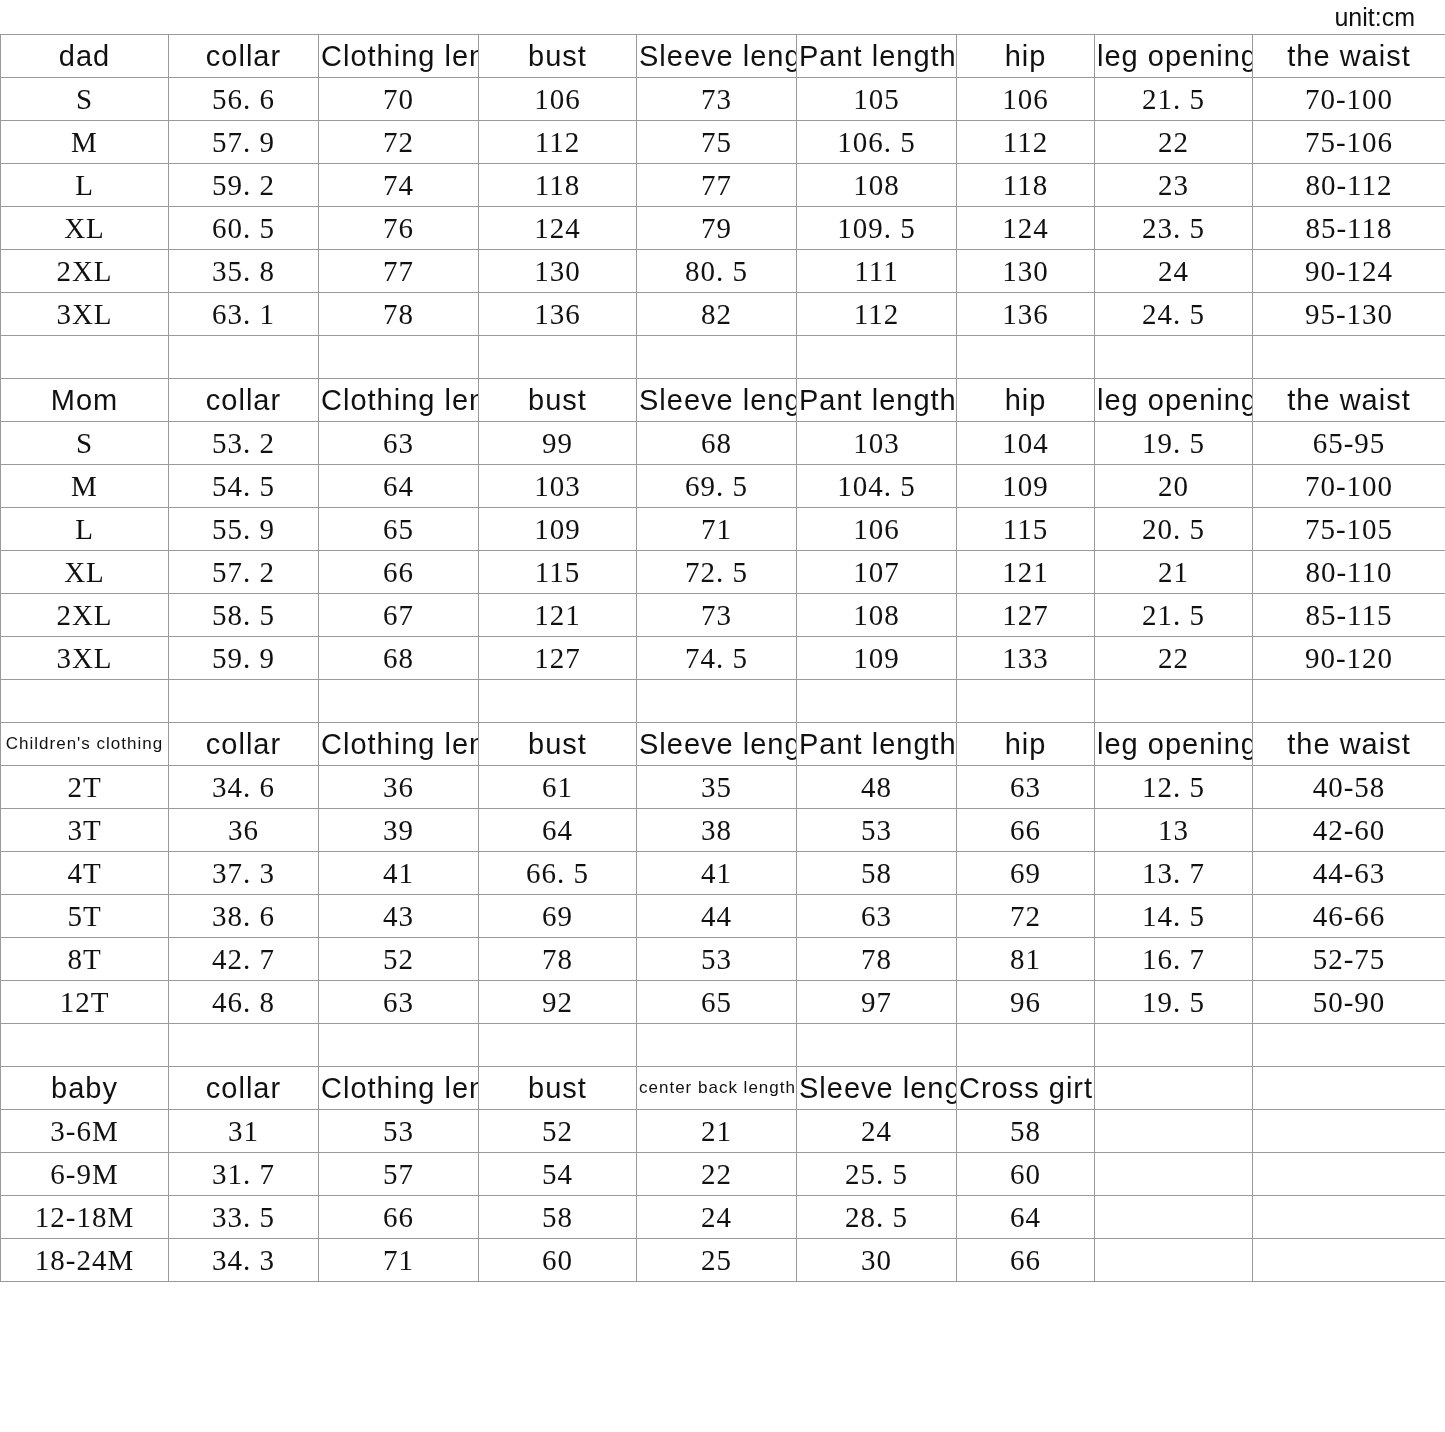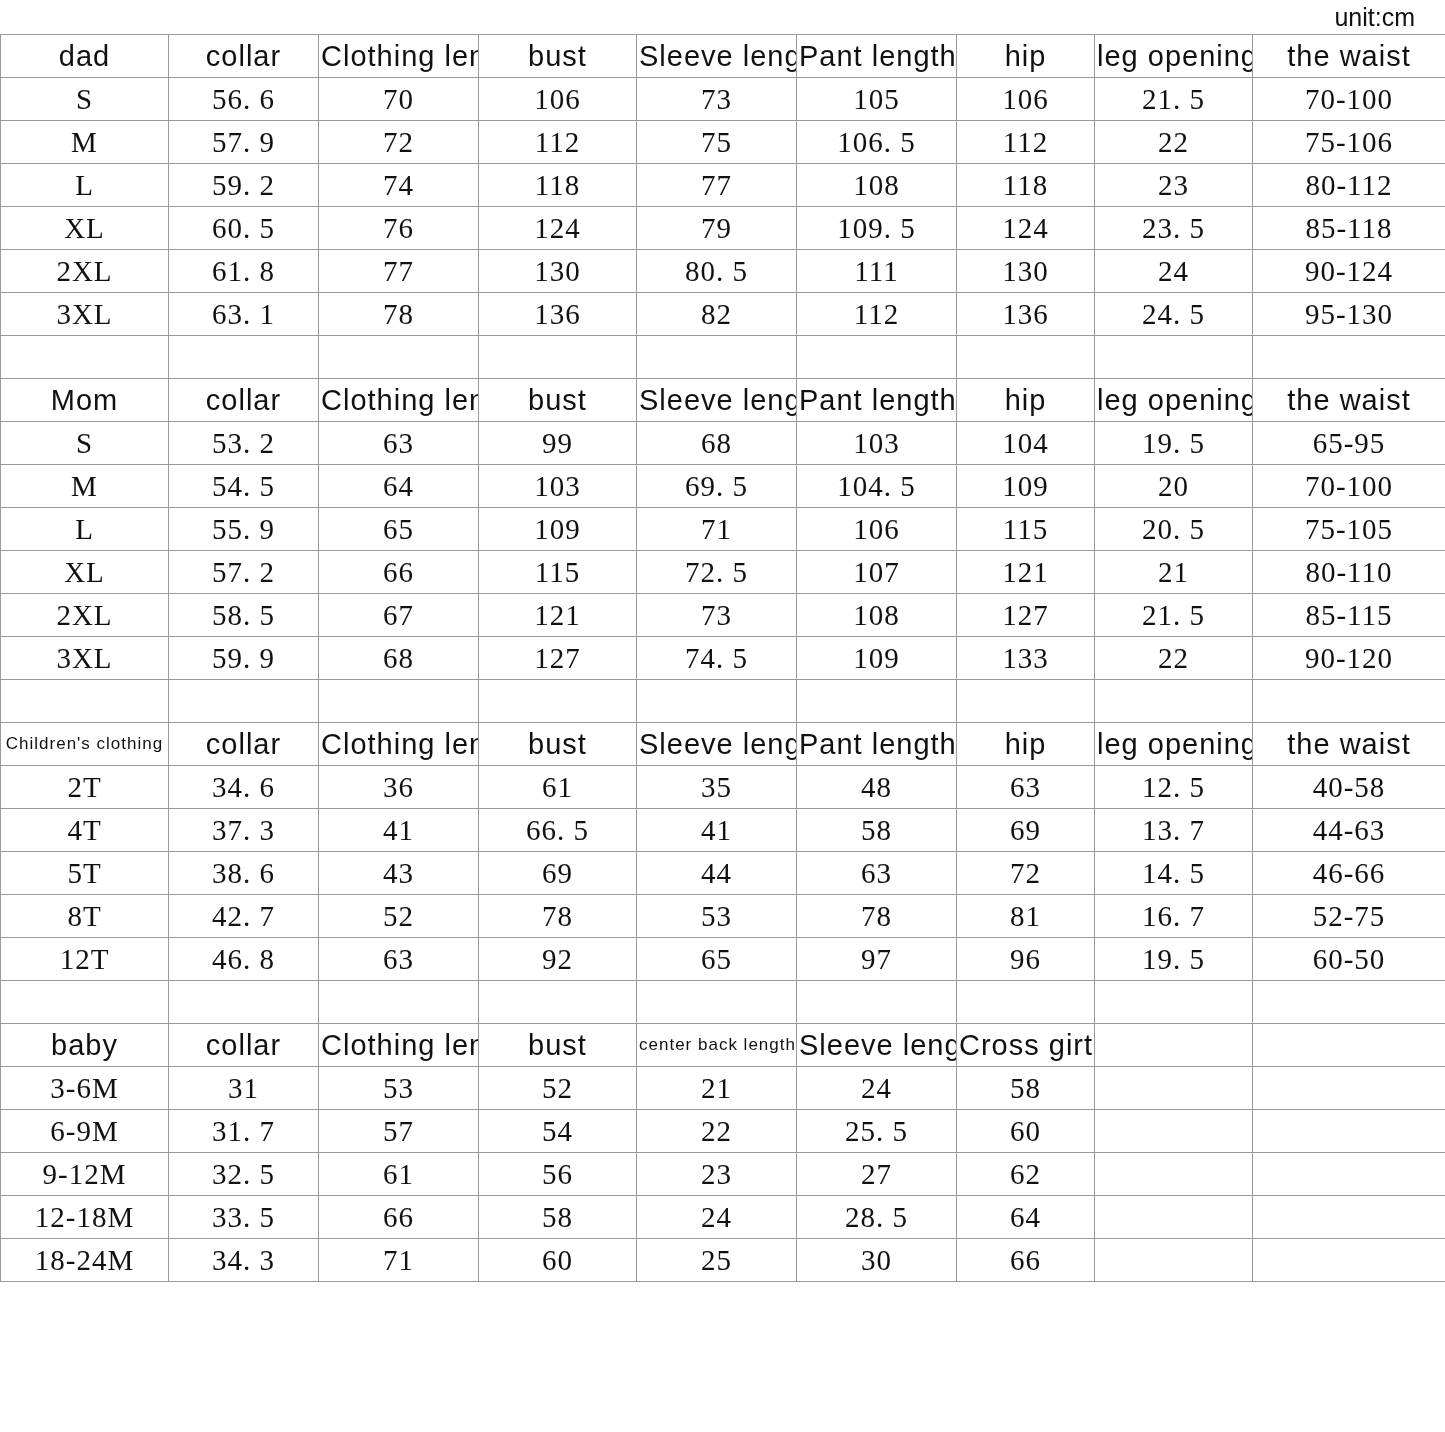--- a/index.html
+++ b/index.html
@@ -150,21 +150,21 @@
         <td>76</td>
         <td>124</td>
         <td>79</td>
         <td>109. 5</td>
         <td>124</td>
         <td>23. 5</td>
         <td>85-118</td>
       </tr>
       <tr>
         <td>2XL</td>
-        <td>61. 8</td>
+        <td>35. 8</td>
         <td>77</td>
         <td>130</td>
         <td>80. 5</td>
         <td>111</td>
         <td>130</td>
         <td>24</td>
         <td>90-124</td>
       </tr>
       <tr>
         <td>3XL</td>
@@ -296,20 +296,31 @@
         <td>34. 6</td>
         <td>36</td>
         <td>61</td>
         <td>35</td>
         <td>48</td>
         <td>63</td>
         <td>12. 5</td>
         <td>40-58</td>
       </tr>
       <tr>
+        <td>3T</td>
+        <td>36</td>
+        <td>39</td>
+        <td>64</td>
+        <td>38</td>
+        <td>53</td>
+        <td>66</td>
+        <td>13</td>
+        <td>42-60</td>
+      </tr>
+      <tr>
         <td>4T</td>
         <td>37. 3</td>
         <td>41</td>
         <td>66. 5</td>
         <td>41</td>
         <td>58</td>
         <td>69</td>
         <td>13. 7</td>
         <td>44-63</td>
       </tr>
@@ -337,21 +348,21 @@
       </tr>
       <tr>
         <td>12T</td>
         <td>46. 8</td>
         <td>63</td>
         <td>92</td>
         <td>65</td>
         <td>97</td>
         <td>96</td>
         <td>19. 5</td>
-        <td>60-50</td>
+        <td>50-90</td>
       </tr>
 
       <tr>
         <td class="spacer"></td>
         <td class="spacer"></td>
         <td class="spacer"></td>
         <td class="spacer"></td>
         <td class="spacer"></td>
         <td class="spacer"></td>
         <td class="spacer"></td>
@@ -386,31 +397,20 @@
         <td>31. 7</td>
         <td>57</td>
         <td>54</td>
         <td>22</td>
         <td>25. 5</td>
         <td>60</td>
         <td class="blank"></td>
         <td class="blank"></td>
       </tr>
       <tr>
-        <td>9-12M</td>
-        <td>32. 5</td>
-        <td>61</td>
-        <td>56</td>
-        <td>23</td>
-        <td>27</td>
-        <td>62</td>
-        <td class="blank"></td>
-        <td class="blank"></td>
-      </tr>
-      <tr>
         <td>12-18M</td>
         <td>33. 5</td>
         <td>66</td>
         <td>58</td>
         <td>24</td>
         <td>28. 5</td>
         <td>64</td>
         <td class="blank"></td>
         <td class="blank"></td>
       </tr>

